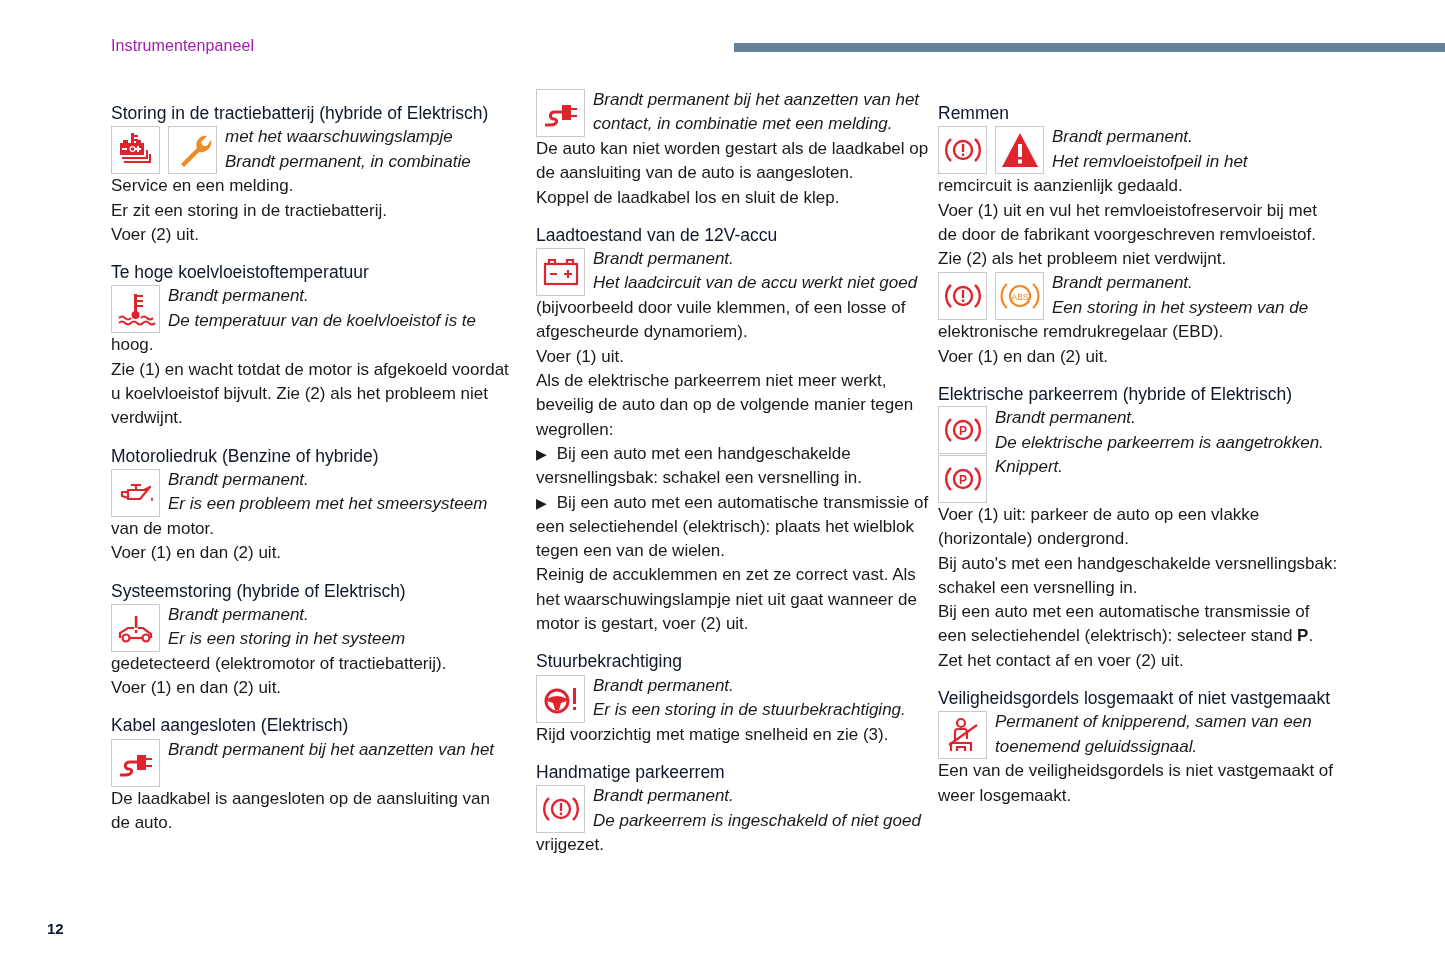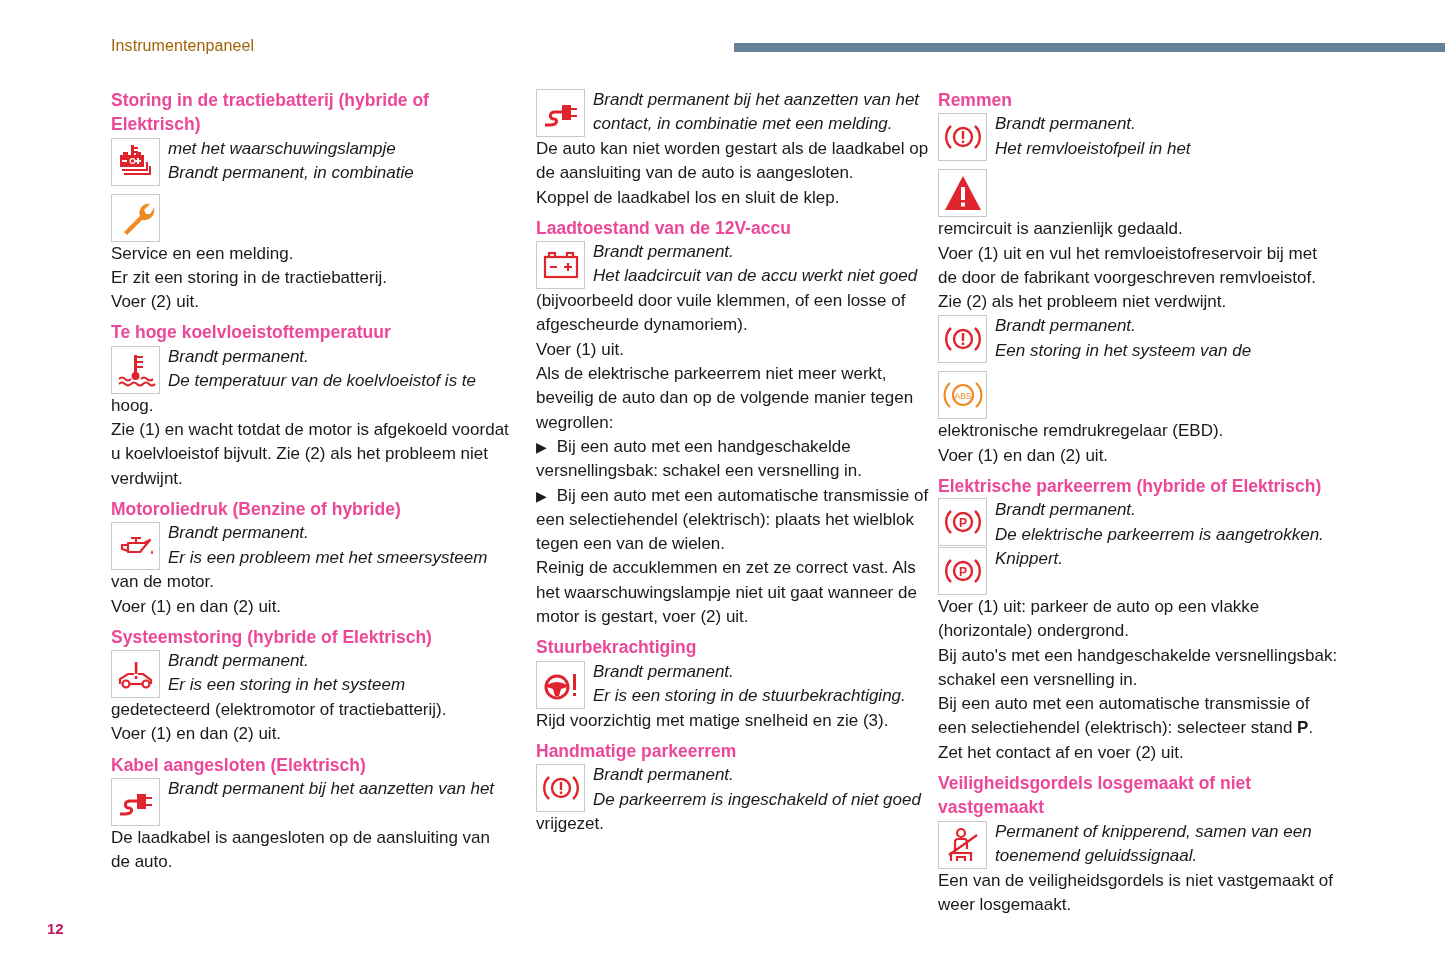--- a/index.html
+++ b/index.html
@@ -1,42 +1,42 @@
 <!DOCTYPE html>
 <html><head>
   <meta charset="utf-8">
   <style>
     * { box-sizing: border-box; margin: 0; padding: 0; }
     html, body { width: 1445px; height: 963px; background: #ffffff; overflow: hidden; }
     body { position: relative; font-family: "Liberation Sans", sans-serif; color: #1a1a1a; }
 
     .running-header {
       position: absolute; left: 111px; top: 37px;
-      font-size: 16px; color: #a16207; letter-spacing: 0.1px;
+      font-size: 16px; color: #a21caf; letter-spacing: 0.1px;
     }
     .header-bar {
       position: absolute; left: 734px; top: 43px; width: 711px; height: 9px;
       background: #66829a;
     }
     .page-number {
       position: absolute; left: 47px; top: 920px;
-      font-size: 15px; font-weight: bold; color: #be185d;
+      font-size: 15px; font-weight: bold; color: #0f172a;
     }
 
     .column { position: absolute; top: 88px; width: 400px; font-size: 17px; line-height: 24.3px; }
     .col-1 { left: 111px; }
     .col-2 { left: 536px; }
     .col-3 { left: 938px; width: 400px; }
 
     .section { margin-bottom: 6px; }
-    .section-title { font-weight: bold; font-size: 17.5px; line-height: 24.3px; color: #ec4899; }
+    .section-title { font-weight: normal; font-size: 17.5px; line-height: 24.3px; color: #0f172a; margin-top: 13px; }
 
     .lamp-row { display: block; }
     .lamp-row::after { content: ""; display: block; clear: both; }
-    .icons { float: left; display: flex; gap: 8px; margin-right: 8px; margin-top: 1px; flex-direction: column; }
+    .icons { float: left; display: flex; gap: 8px; margin-right: 8px; margin-top: 1px; }
     .icon-box {
       width: 49px; height: 48px; border: 1px solid #c9c9c9; background: #fff;
       display: flex; align-items: center; justify-content: center;
     }
     .icon-box svg { width: 40px; height: 40px; display: block; }
     .lamp-text p { margin: 0; font-style: italic; }
     .body-text p { margin: 0; }
     .bullet::before { content: "\25B6"; font-size: 14px; margin-right: 10px; }
     .stack-rows .lamp-row .icons { margin-top: 0; }
     .stack-rows .icon-box { border-bottom-width: 1px; }

